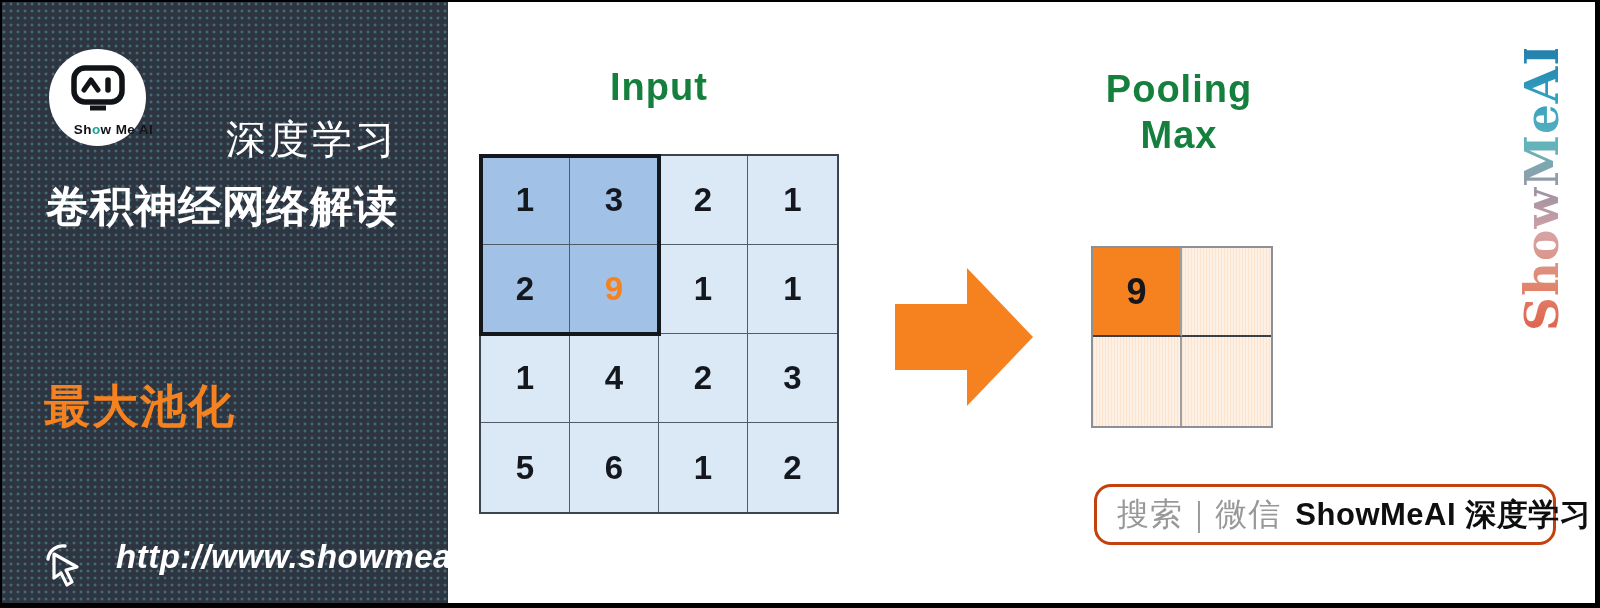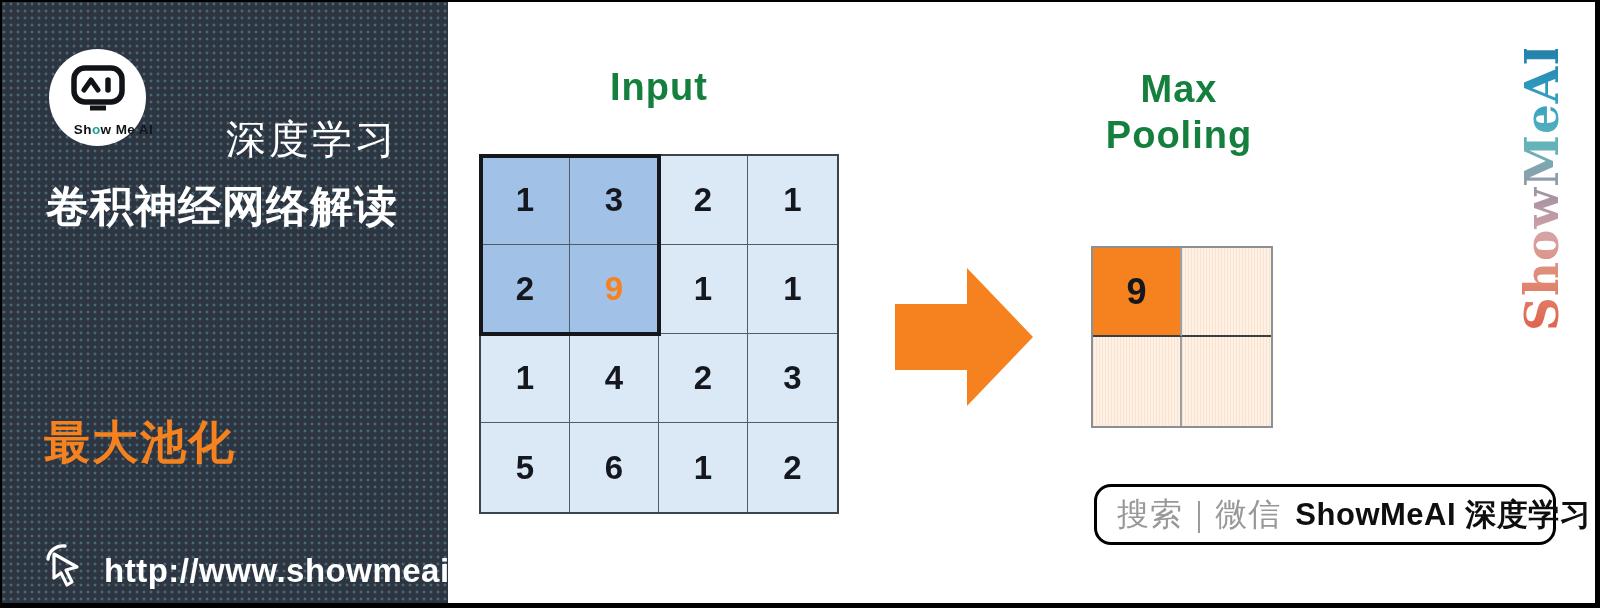--- a/index.html
+++ b/index.html
@@ -14,22 +14,22 @@
     background-image:radial-gradient(circle at 2px 2px, rgba(82,150,165,.55) 1.1px, transparent 1.8px);
     background-size:7px 7px;
   }
   .logo { position:absolute; left:47px; top:47px; width:97px; height:97px; background:#fff; border-radius:50%; }
   .logo svg { position:absolute; left:0; top:0; }
   .logo-text { position:absolute; left:16px; bottom:9px; width:100%; text-align:center;
     font-weight:800; font-size:13.5px; letter-spacing:.4px; color:#101317; white-space:nowrap; }
   .logo-text .o-teal { color:#18a39b; }
   .s-title1 { position:absolute; right:50px; top:110px; font-size:40px; font-weight:400; color:#fff; letter-spacing:3px; white-space:nowrap; }
   .s-title2 { position:absolute; left:44px; top:176px; font-size:43px; font-weight:800; color:#fff; letter-spacing:1px; white-space:nowrap; }
-  .s-topic  { position:absolute; left:42px; top:374px; font-size:46px; font-weight:900; color:#f6821f; letter-spacing:2px; white-space:nowrap;margin-top:36px; }
-  .url-row { position:absolute; left:38px; top:536px; display:flex; align-items:flex-end; gap:12px; }
+  .s-topic  { position:absolute; left:42px; top:374px; font-size:46px; font-weight:900; color:#f6821f; letter-spacing:2px; white-space:nowrap; }
+  .url-row { position:absolute; left:38px; top:536px; display:flex; align-items:flex-start; gap:24px;font-style:italic; }
   .url-text { color:#fff; font-weight:800; font-size:33px; letter-spacing:.5px; white-space:nowrap; }
 
   
   .grid-title { position:absolute; text-align:center; font-weight:800; color:#15803d; font-size:38px; letter-spacing:1px; }
   .input-title { left:477px; top:64px; width:360px; }
   .pool-title  { left:1067px; top:64px; width:220px; line-height:46px; }
   .input-grid { position:absolute; left:477px; top:152px; border:2px solid #3c444d;
     display:grid; grid-template-columns:repeat(4,89px); grid-auto-rows:89px; }
   .input-grid .cell { background:#dbe8f6; border-right:1px solid #525c66; border-bottom:1px solid #525c66;
     display:flex; align-items:center; justify-content:center; font-size:33px; font-weight:800; color:#14181e; }
@@ -55,21 +55,21 @@
 
   
   .brand-vertical { position:absolute; left:1397px; top:162px; width:282px; height:52px;
     transform:rotate(-90deg); text-align:center; white-space:nowrap;
     font-family:"DejaVu Serif","Liberation Serif",serif; font-weight:700; font-size:47px; letter-spacing:1px;
     background:linear-gradient(90deg,#e0614e 0%,#e08a72 18%,#d6a3a4 34%,#a593a3 48%,#62b4ba 66%,#33a0c2 82%,#2380aa 100%);
     -webkit-background-clip:text; background-clip:text; color:transparent; }
 
   
   .search-box { position:absolute; left:1092px; top:482px; width:462px; height:61px;
-    border:3px solid #000000; border-radius:17px; background:#fff;
+    border:3px solid #c2410c; border-radius:17px; background:#fff;
     display:flex; align-items:center; padding:0 14px; }
   .search-prefix { color:#989898; font-size:32px; letter-spacing:1px; margin-left:6px; white-space:nowrap; }
   .search-brand { color:#0e0e0e; font-size:31px; font-weight:800; margin-left:14px; letter-spacing:.5px; white-space:nowrap; }
 </style>
 </head>
 <body>
 
 <div class="canvas">
 
   <div class="sidebar">
@@ -117,22 +117,22 @@
     <div class="cell">1</div>
     <div class="cell">2</div>
     <div class="selection"></div>
   </div>
 
   <svg class="arrow" width="138" height="138" viewBox="0 0 138 138">
     <polygon points="0,36 72,36 72,0 138,69 72,138 72,102 0,102" fill="#f6821f"></polygon>
   </svg>
 
   <div class="grid-title pool-title">
+    <div>Pooling</div>
     <div>Max</div>
-    <div>Pooling</div>
   </div>
 
   <div class="pool-grid">
     <div class="cell active">9</div>
     <div class="cell"></div>
     <div class="cell"></div>
     <div class="cell"></div>
   </div>
 
   <div class="brand-vertical">ShowMeAI</div>

